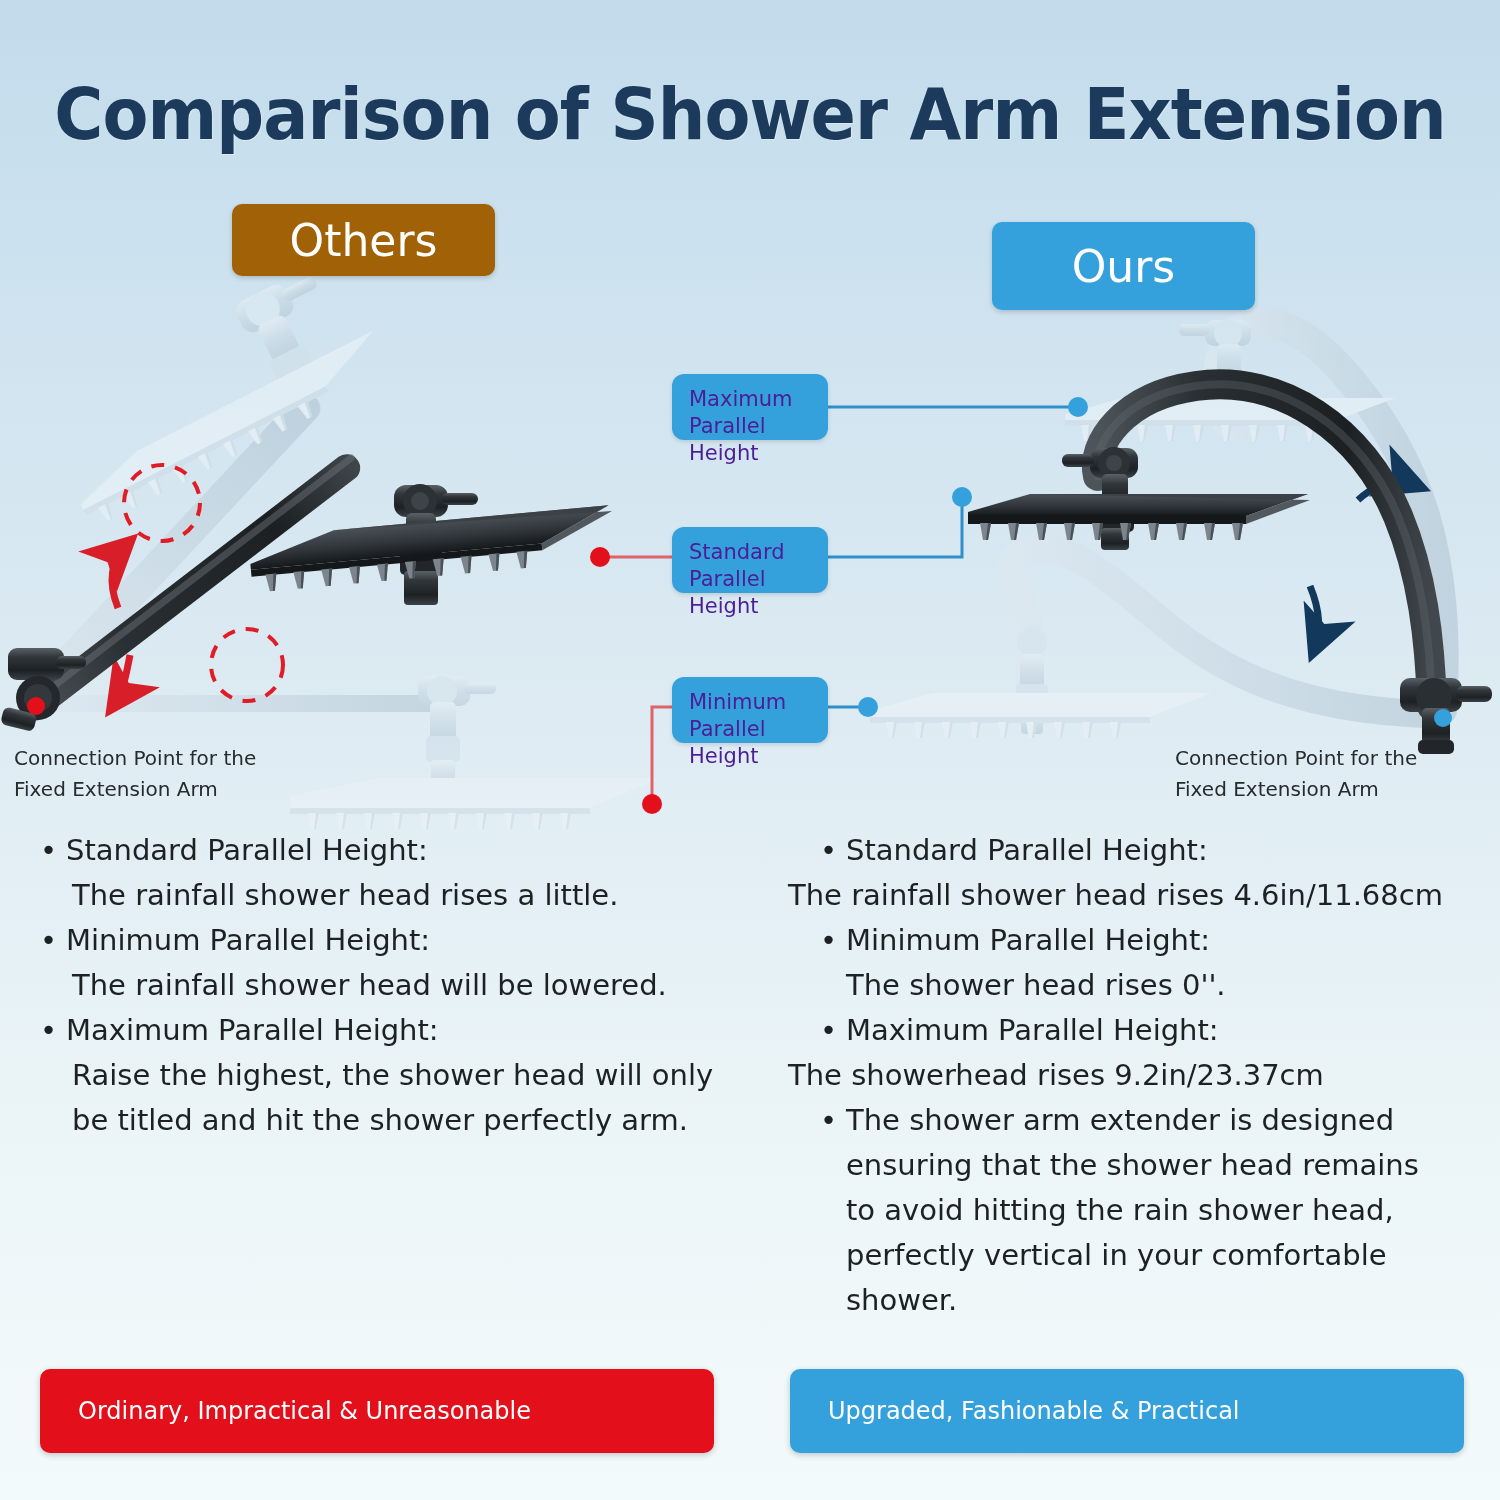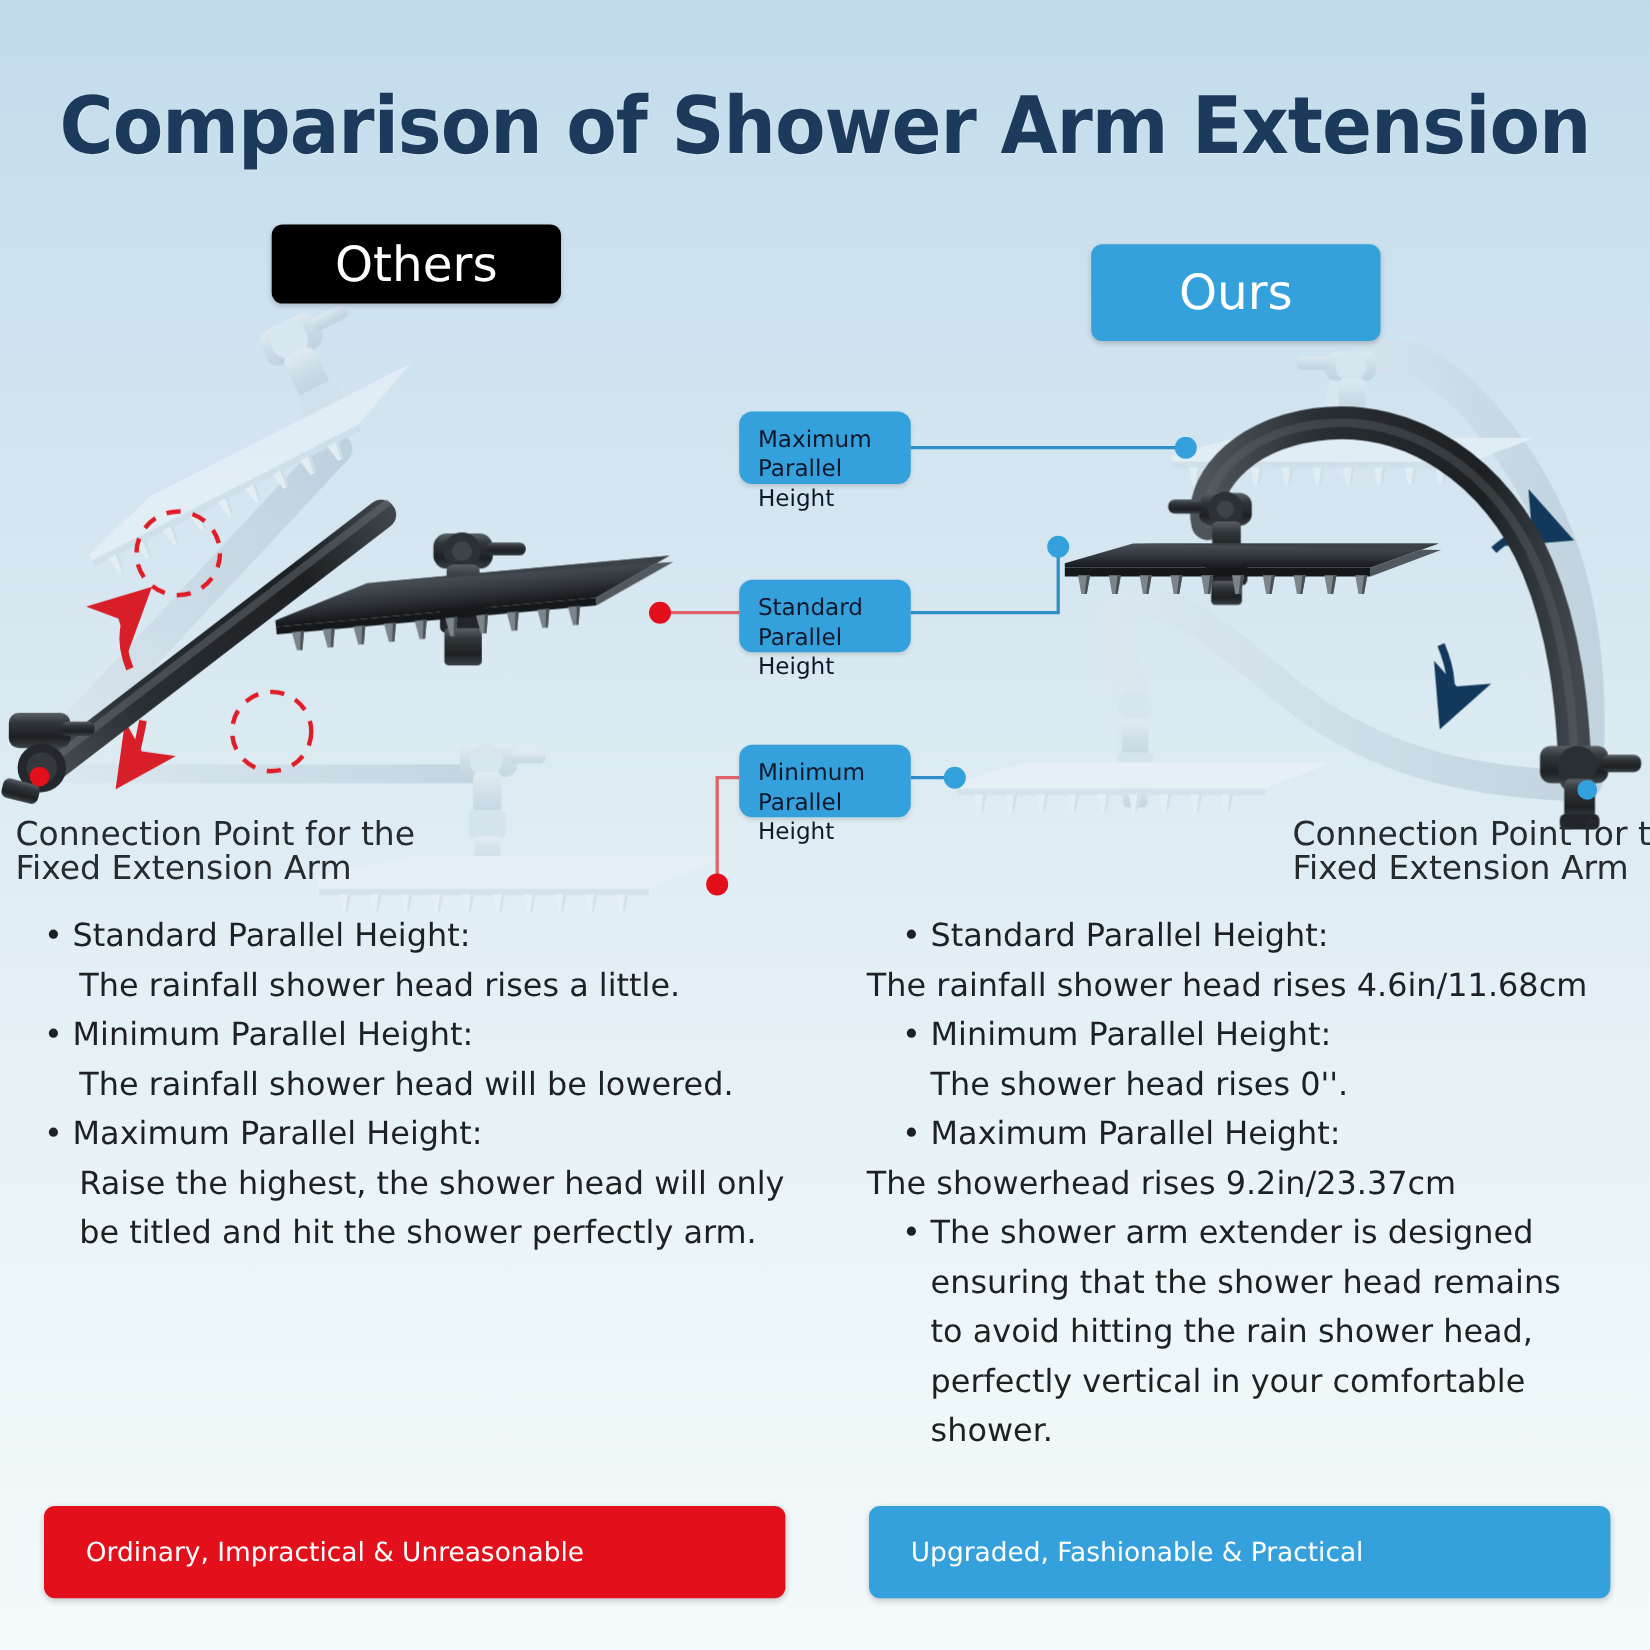--- a/index.html
+++ b/index.html
@@ -37,50 +37,50 @@
     border-radius: 10px;
     color: #ffffff;
     display: flex;
     align-items: center;
     justify-content: center;
     font-size: 44px;
     font-family: "DejaVu Sans", sans-serif;
     box-shadow: 0 2px 5px rgba(0,0,0,0.18);
   }
   .pill-others {
-    left: 247px; top: 166px; width: 263px; height: 72px;
-    background: #000000;
+    left: 232px; top: 166px; width: 263px; height: 72px;
+    background: #a16207;
   }
   .pill-ours {
     left: 992px; top: 184px; width: 263px; height: 88px;
     background: #35a1dc;
   }
 
   
   .callout {
     position: absolute;
     background: #35a1dc;
     border-radius: 12px;
-    color: #0f172a;
+    color: #4c1d95;
     font-size: 21px;
     line-height: 27px;
     padding: 12px 16px 12px 17px;
     box-sizing: border-box;
     font-family: "DejaVu Sans", sans-serif;
     box-shadow: 0 2px 4px rgba(0,0,0,0.12);
     white-space: pre-line;
   }
   .callout-max { left: 672px; top: 336px; width: 156px; height: 66px; }
   .callout-std { left: 672px; top: 489px; width: 156px; height: 66px; }
   .callout-min { left: 672px; top: 639px; width: 156px; height: 66px; }
 
   
   .conn-caption {
     position: absolute;
-    font-size: 30px;
+    font-size: 20px;
     line-height: 31px;
     color: #262b2e;
     font-family: "DejaVu Sans", sans-serif;
     white-space: pre-line;
   }
   .conn-left  { left: 14px;  top: 705px; width: 420px; }
   .conn-right { left: 1175px; top: 705px; width: 420px; }
 
   
   .list {

